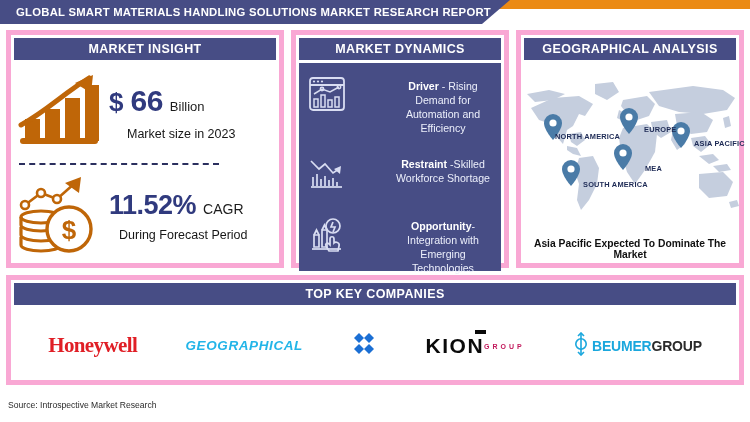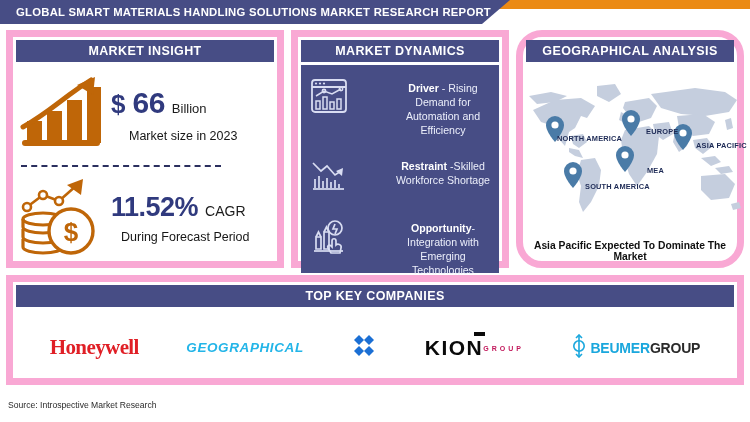--- a/index.html
+++ b/index.html
@@ -37,37 +37,37 @@
     font-size: 11.3px;
     font-weight: bold;
     letter-spacing: 0.25px;
     padding-left: 16px;
     white-space: nowrap;
   }
 
   
   .panel {
     position: absolute;
-    border: 7px solid #f9a8d4;
+    border: 5px solid #f9a8d4;
     background: #ffffff;
   }
   .panel-head {
     background: #474d85;
     color: #ffffff;
     font-size: 12.5px;
     font-weight: bold;
     letter-spacing: 0.4px;
     height: 22px;
     display: flex; align-items: center; justify-content: center;
     margin: 3px 3px 0 3px;
   }
 
   #panel-insight  { left: 6px;   top: 30px;  width: 278px; height: 238px; }
   #panel-dynamics { left: 291px; top: 30px;  width: 218px; height: 238px; text-align: center; }
-  #panel-geo      { left: 516px; top: 30px;  width: 228px; height: 238px; border-radius: 26px; }
+  #panel-geo      { left: 516px; top: 30px;  width: 228px; height: 238px; }
   #panel-companies{ left: 6px;   top: 275px; width: 738px; height: 110px; }
 
   
   .insight-body { position: relative; width: 100%; height: 212px; }
 
   .insight-row { position: absolute; display: flex; align-items: center; }
   .row-top { left: 6px; top: 8px; width: 266px; height: 88px; }
   .row-bot { left: 6px; top: 112px; width: 266px; height: 88px; }
 
   .ic { flex: 0 0 auto; }

